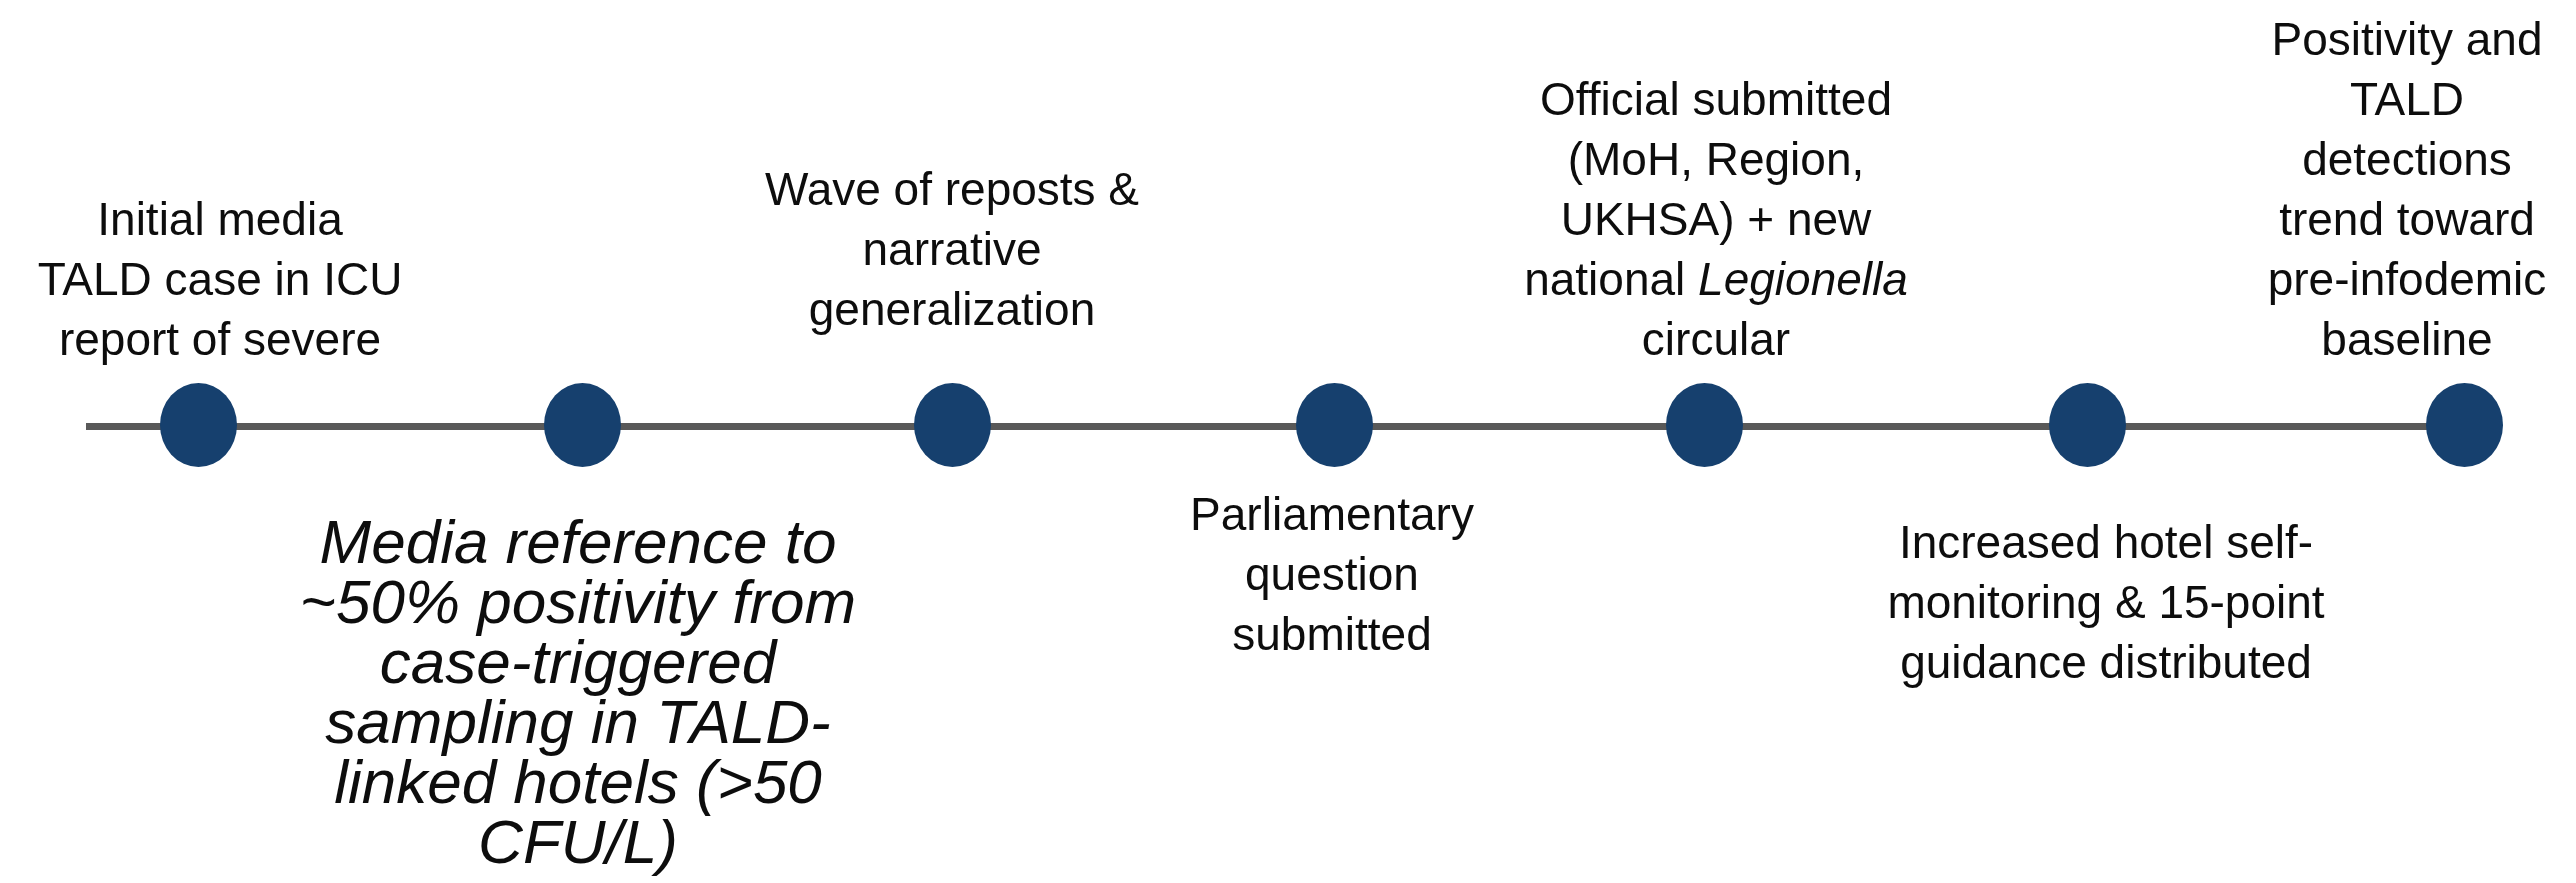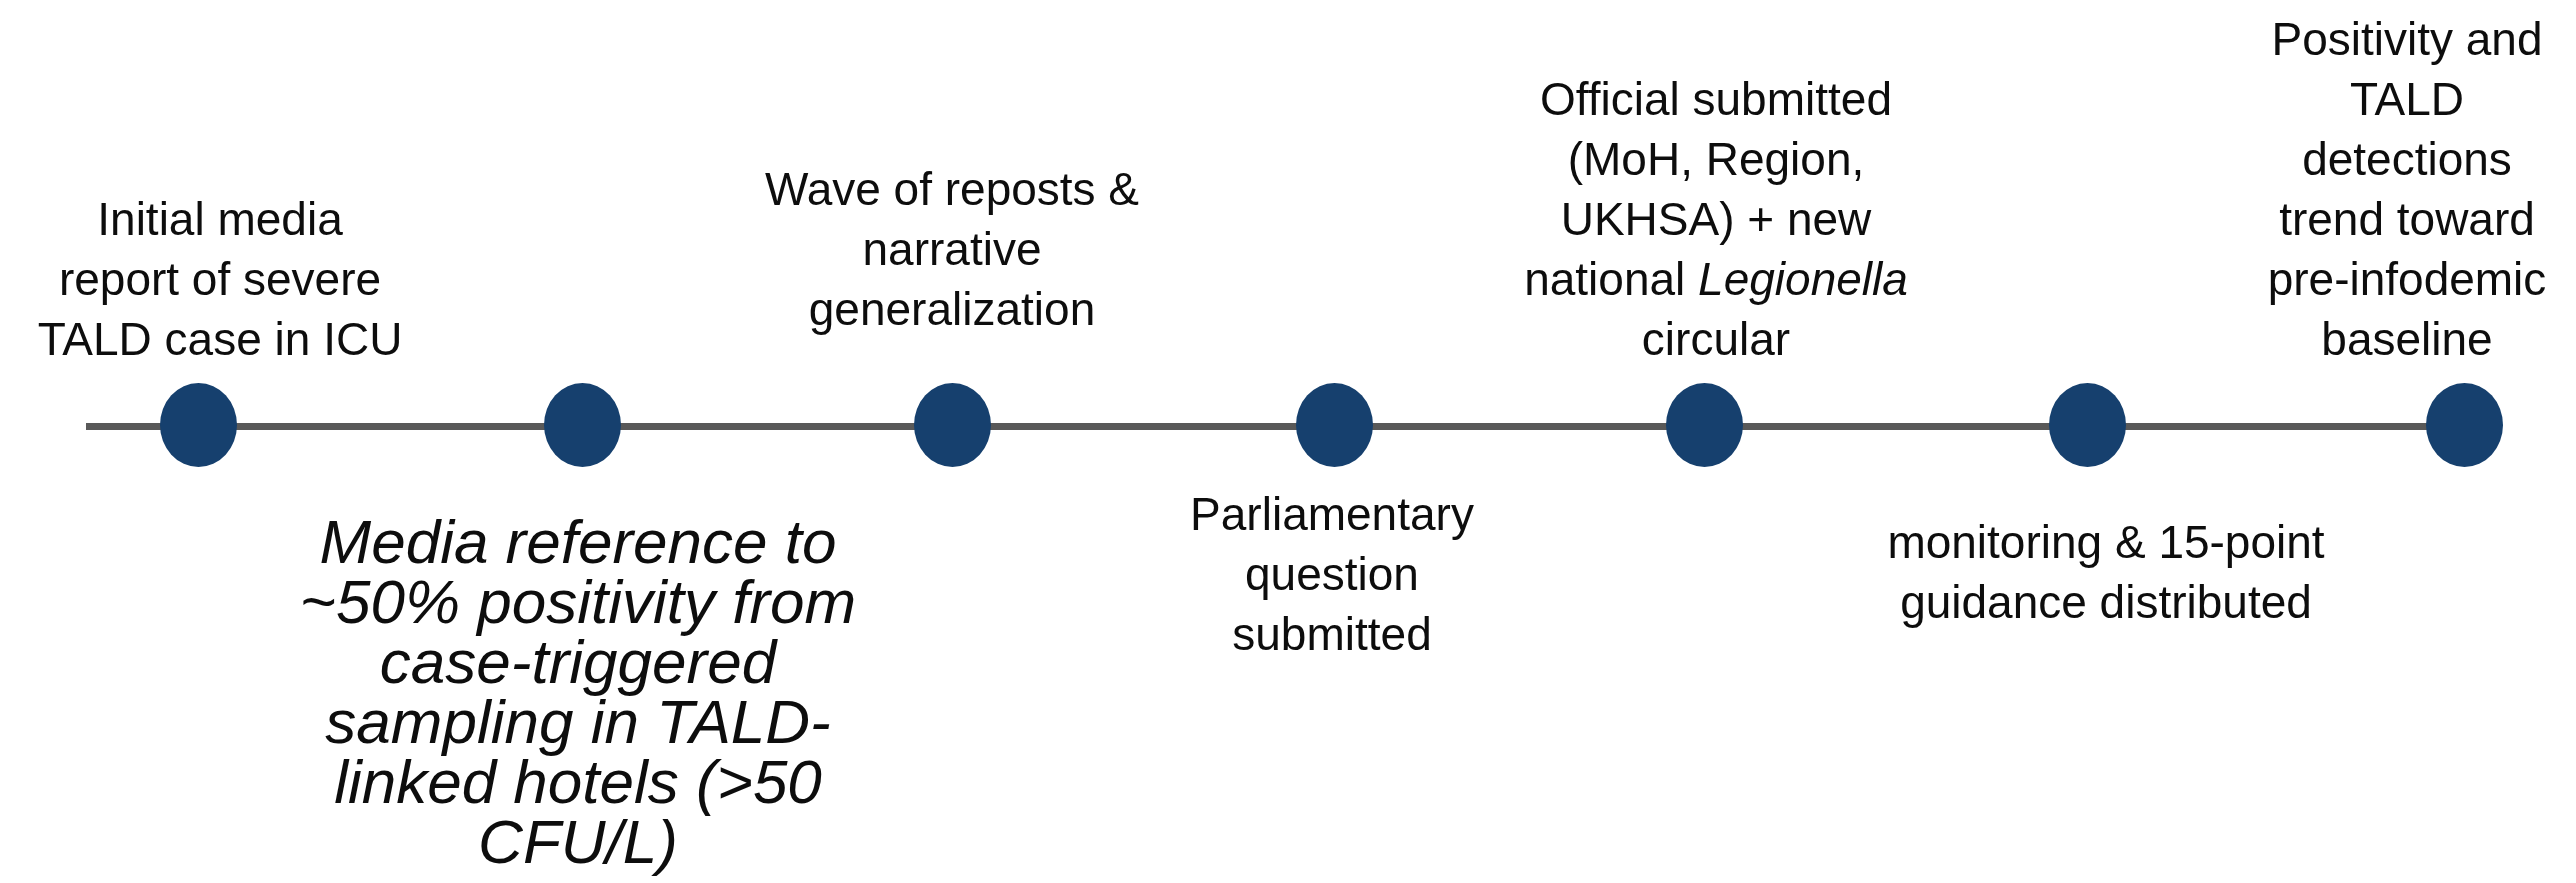--- a/index.html
+++ b/index.html
@@ -46,22 +46,22 @@
 </style>
 </head>
 <body>
 
 <div class="stage">
   <div class="axis" style="left: 86px; width: 2405px; top: 423px; height: 6.9px;"></div>
   <div>
       <div class="dot" style="width: 77px; height: 84px; left: 160px; top: 383px;"></div>
       <div class="label" style="left: 220px; font-size: 46px; line-height: 60px; bottom: 514px;">
         <div class="label-line"><span>Initial media</span></div>
+        <div class="label-line"><span>TALD case in ICU</span></div>
         <div class="label-line"><span>report of severe</span></div>
-        <div class="label-line"><span>TALD case in ICU</span></div>
       </div>
       <div class="dot" style="width: 77px; height: 84px; left: 544px; top: 383px;"></div>
       <div class="label" style="left: 578px; font-size: 62px; line-height: 60px; top: 512px; font-style: italic;">
         <div class="label-line"><span>Media reference to</span></div>
         <div class="label-line"><span>~50% positivity from</span></div>
         <div class="label-line"><span>case-triggered</span></div>
         <div class="label-line"><span>sampling in TALD-</span></div>
         <div class="label-line"><span>linked hotels (&gt;50</span></div>
         <div class="label-line"><span>CFU/L)</span></div>
       </div>
@@ -80,20 +80,21 @@
       <div class="dot" style="width: 77px; height: 84px; left: 1666px; top: 383px;"></div>
       <div class="label" style="left: 1716px; font-size: 46px; line-height: 60px; bottom: 514px;">
         <div class="label-line"><span>Official submitted</span></div>
         <div class="label-line"><span>(MoH, Region,</span></div>
         <div class="label-line"><span>UKHSA) + new</span></div>
         <div class="label-line"><span>national </span><span class="seg-italic">Legionella</span></div>
         <div class="label-line"><span>circular</span></div>
       </div>
       <div class="dot" style="width: 77px; height: 84px; left: 2049px; top: 383px;"></div>
       <div class="label" style="left: 2106px; font-size: 46px; line-height: 60px; top: 512px;">
+        <div class="label-line"><span>Increased hotel self-</span></div>
         <div class="label-line"><span>monitoring &amp; 15-point</span></div>
         <div class="label-line"><span>guidance distributed</span></div>
       </div>
       <div class="dot" style="width: 77px; height: 84px; left: 2426px; top: 383px;"></div>
       <div class="label" style="left: 2407px; font-size: 46px; line-height: 60px; bottom: 514px;">
         <div class="label-line"><span>Positivity and</span></div>
         <div class="label-line"><span>TALD</span></div>
         <div class="label-line"><span>detections</span></div>
         <div class="label-line"><span>trend toward</span></div>
         <div class="label-line"><span>pre-infodemic</span></div>

